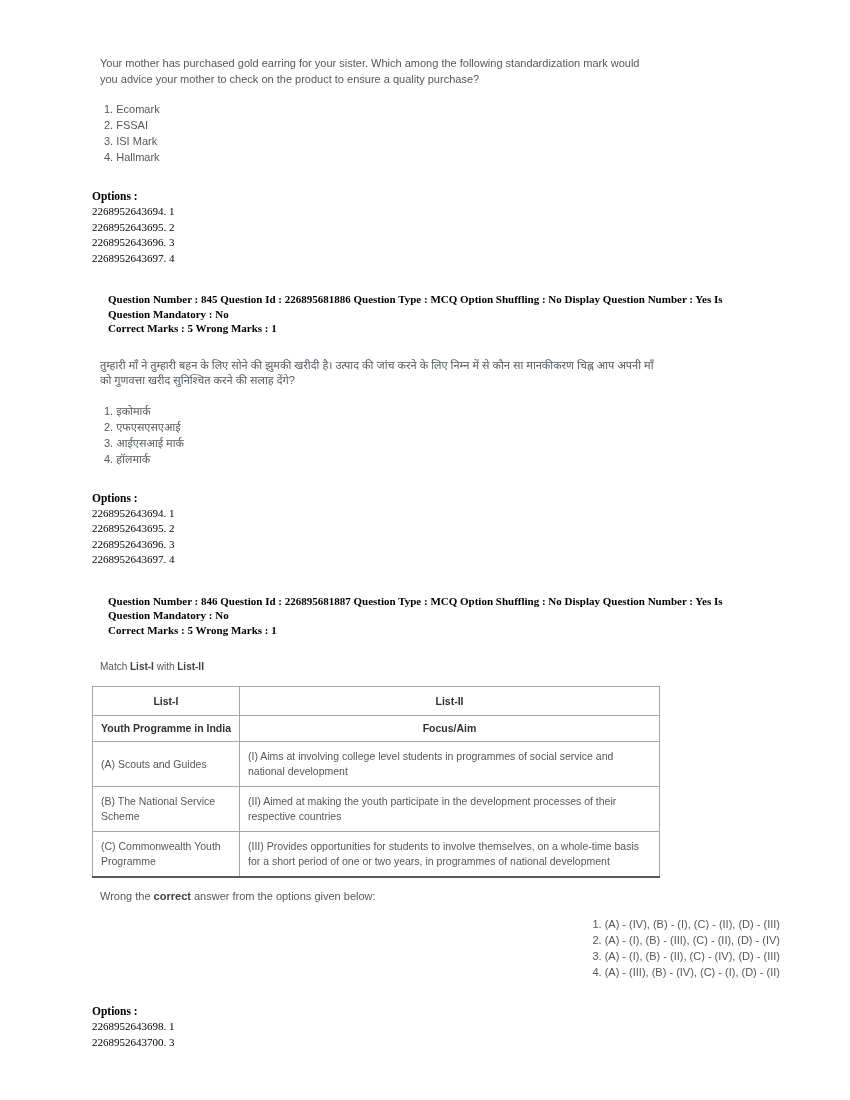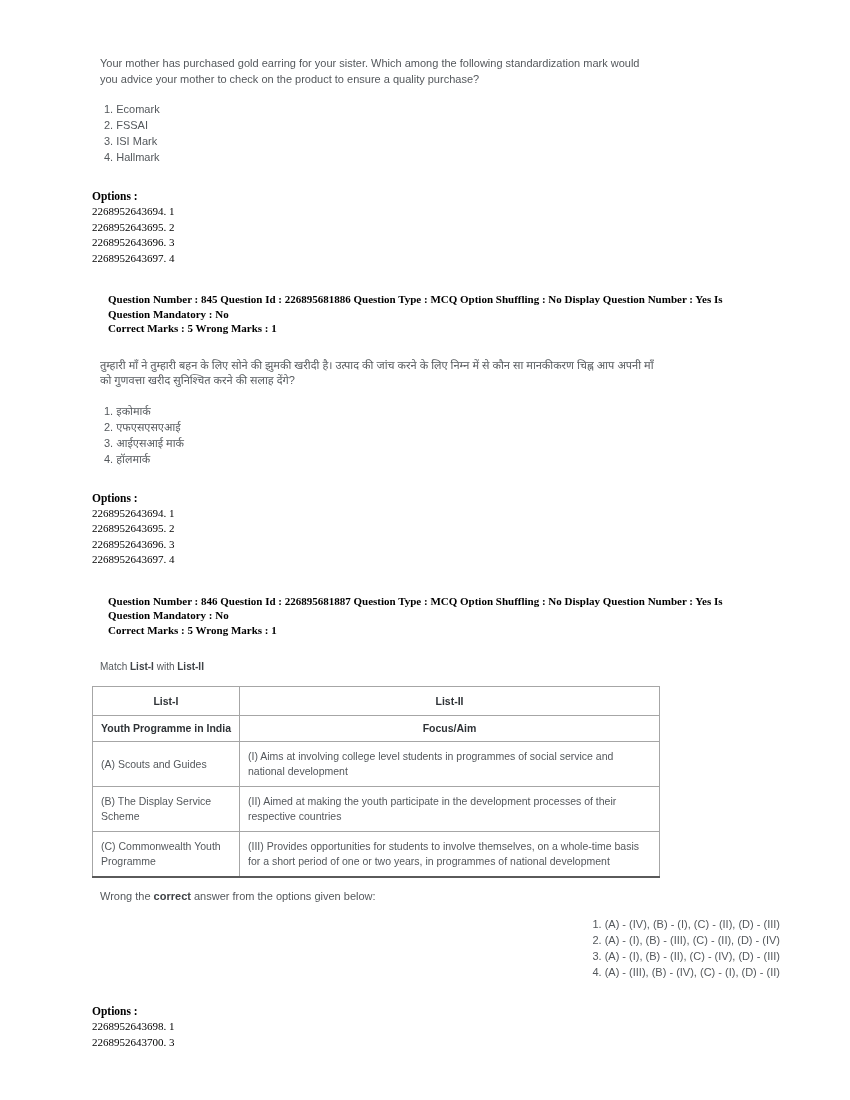--- a/index.html
+++ b/index.html
@@ -176,21 +176,21 @@
       </tr>
       <tr>
         <th class="left colA">Youth Programme in India</th>
         <th class="center">Focus/Aim</th>
       </tr>
       <tr class="bodyrow">
         <td class="colA">(A) Scouts and Guides</td>
         <td>(I) Aims at involving college level students in programmes of social service and national development</td>
       </tr>
       <tr class="bodyrow">
-        <td class="colA">(B) The Display Service Scheme</td>
+        <td class="colA">(B) The National Service Scheme</td>
         <td>(II) Aimed at making the youth participate in the development processes of their respective countries</td>
       </tr>
       <tr class="bodyrow">
         <td class="colA">(C) Commonwealth Youth Programme</td>
         <td>(III) Provides opportunities for students to involve themselves, on a whole-time basis for a short period of one or two years, in programmes of national development</td>
       </tr>
     </tbody>
       </table>
 
     <p class="choose-line"><span>Wrong the </span><b>correct</b><span> answer from the options given below:</span></p>

